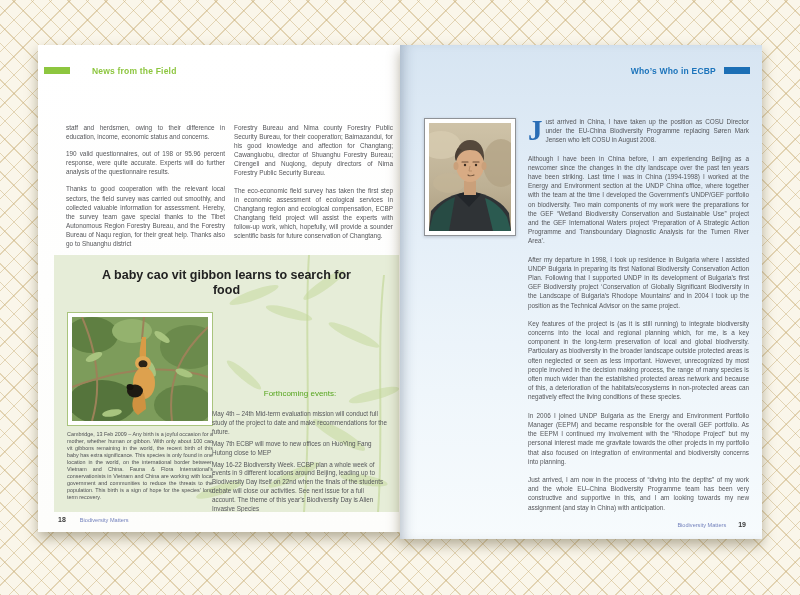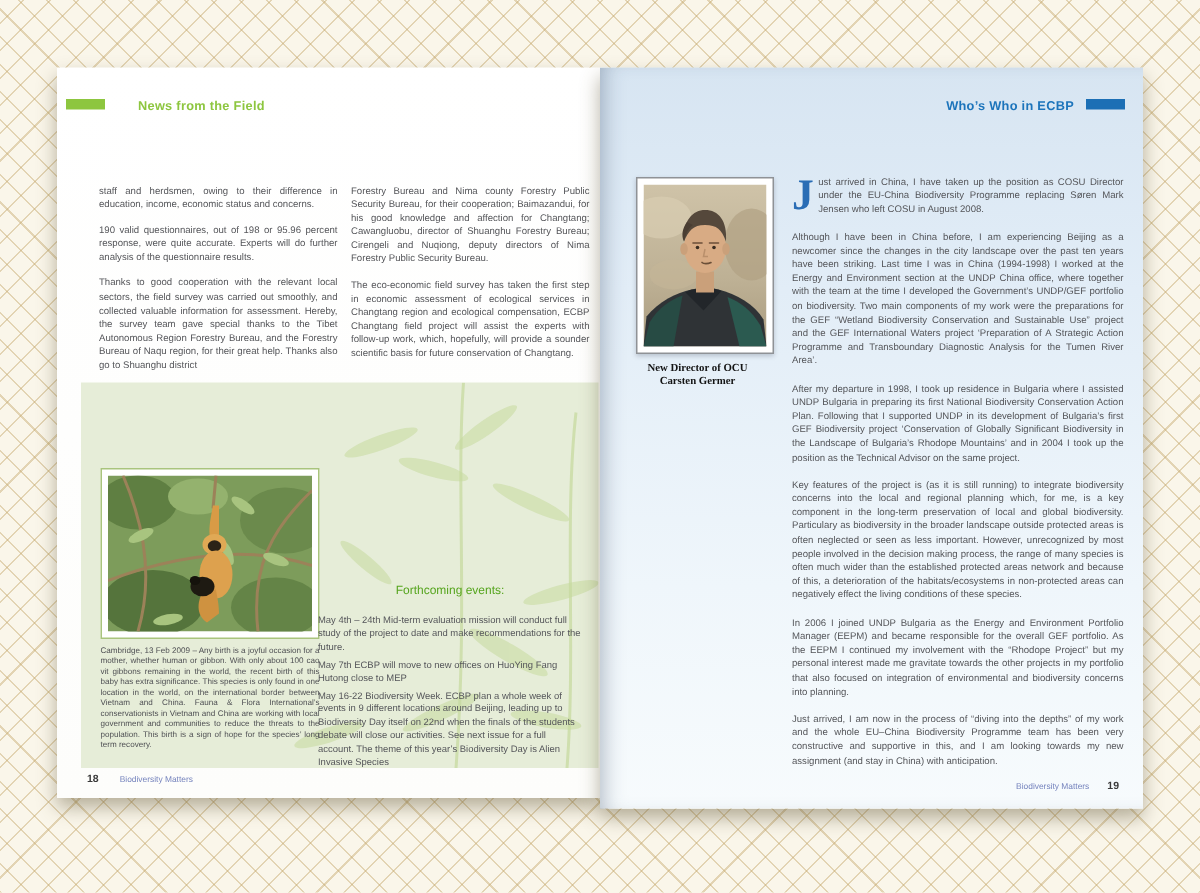--- a/index.html
+++ b/index.html
@@ -108,20 +108,21 @@
         <ellipse cx="310" cy="225" rx="24" ry="5" transform="rotate(10 310 225)"></ellipse>
         <ellipse cx="190" cy="120" rx="22" ry="4.5" transform="rotate(40 190 120)"></ellipse>
         <ellipse cx="165" cy="235" rx="24" ry="5" transform="rotate(-18 165 235)"></ellipse>
       </g>
       <g stroke="#c5d89c" stroke-width="2" fill="none" opacity="0.7">
         <path d="M255 0 C250 70 258 150 250 257"></path>
         <path d="M330 20 C322 90 330 180 324 257"></path>
       </g>
     </svg>
 
+    <h2 class="feature-title">A baby cao vit gibbon learns to search for food</h2>
 
     <div class="photo-frame gibbon-frame">
       <svg width="136" height="104" viewBox="0 0 136 104">
         <rect width="136" height="104" fill="#7d9c5b"></rect>
         <ellipse cx="20" cy="18" rx="26" ry="18" fill="#5f7f42"></ellipse>
         <ellipse cx="118" cy="30" rx="30" ry="22" fill="#6b8a4c"></ellipse>
         <ellipse cx="30" cy="85" rx="34" ry="22" fill="#55743c"></ellipse>
         <ellipse cx="112" cy="88" rx="30" ry="20" fill="#648447"></ellipse>
         <ellipse cx="60" cy="14" rx="20" ry="12" fill="#94b26e"></ellipse>
         <g stroke="#9c8259" stroke-width="2" fill="none">
@@ -200,24 +201,20 @@
         <path d="M33 39 L39 39"></path>
         <path d="M44 39 L50 39"></path>
         <path d="M39 52 C40 53 43 53 45 52"></path>
       </g>
       <circle cx="36" cy="42" r="1.2" fill="#3a2d22"></circle>
       <circle cx="47" cy="42" r="1.2" fill="#3a2d22"></circle>
       <path d="M41 43 L40 48 L43 48" stroke="#b98f6b" stroke-width="1" fill="none"></path>
     </svg>
   </div>
 
-  <div class="portrait-caption">
-    <span>New Director of OCU</span><br>
-    <span>Carsten Germer</span>
-  </div>
 
   <div class="body-text">
     <p><span class="dropcap">J</span><span>ust arrived in China, I have taken up the position as COSU Director under the EU-China Biodiversity Programme replacing Søren Mark Jensen who left COSU in August 2008.</span></p>
     <p>Although I have been in China before, I am experiencing Beijing as a newcomer since the changes in the city landscape over the past ten years have been striking. Last time I was in China (1994-1998) I worked at the Energy and Environment section at the UNDP China office, where together with the team at the time I developed the Government’s UNDP/GEF portfolio on biodiversity. Two main components of my work were the preparations for the GEF “Wetland Biodiversity Conservation and Sustainable Use” project and the GEF International Waters project ‘Preparation of A Strategic Action Programme and Transboundary Diagnostic Analysis for the Tumen River Area’.</p>
     <p>After my departure in 1998, I took up residence in Bulgaria where I assisted UNDP Bulgaria in preparing its first National Biodiversity Conservation Action Plan. Following that I supported UNDP in its development of Bulgaria’s first GEF Biodiversity project ‘Conservation of Globally Significant Biodiversity in the Landscape of Bulgaria’s Rhodope Mountains’ and in 2004 I took up the position as the Technical Advisor on the same project.</p>
     <p>Key features of the project is (as it is still running) to integrate biodiversity concerns into the local and regional planning which, for me, is a key component in the long-term preservation of local and global biodiversity. Particulary as biodiversity in the broader landscape outside protected areas is often neglected or seen as less important. However, unrecognized by most people involved in the decision making process, the range of many species is often much wider than the established protected areas network and because of this, a deterioration of the habitats/ecosystems in non-protected areas can negatively effect the living conditions of these species.</p>
     <p>In 2006 I joined UNDP Bulgaria as the Energy and Environment Portfolio Manager (EEPM) and became responsible for the overall GEF portfolio. As the EEPM I continued my involvement with the “Rhodope Project” but my personal interest made me gravitate towards the other projects in my portfolio that also focused on integration of environmental and biodiversity concerns into planning.</p>
     <p>Just arrived, I am now in the process of “diving into the depths” of my work and the whole EU–China Biodiversity Programme team has been very constructive and supportive in this, and I am looking towards my new assignment (and stay in China) with anticipation.</p>
   </div>
 

